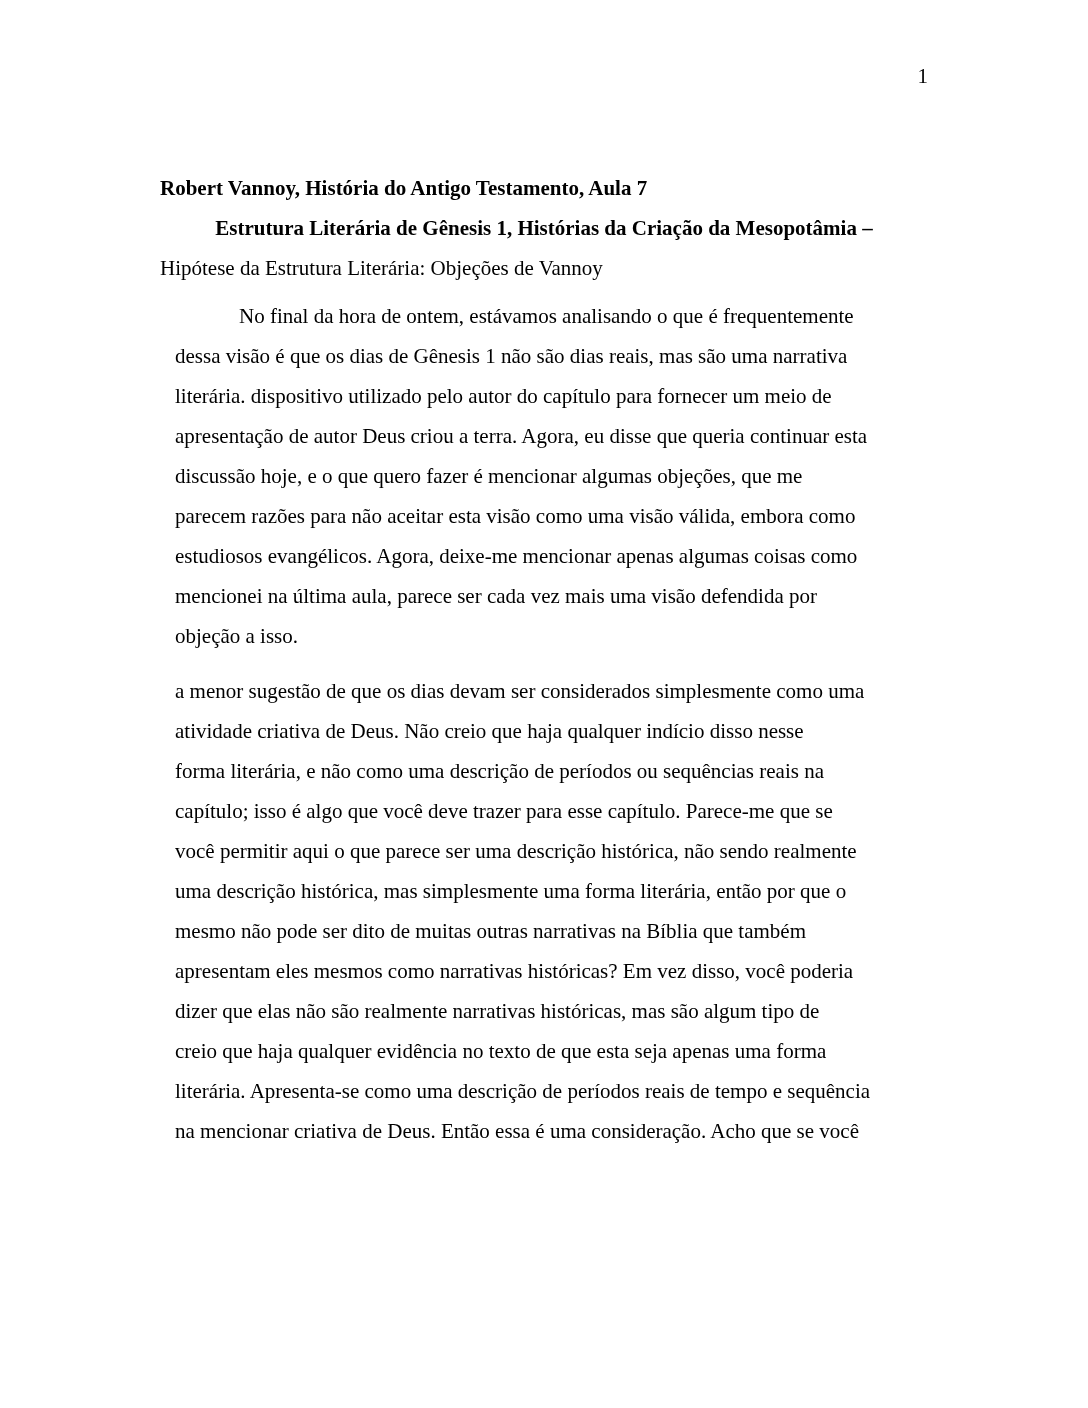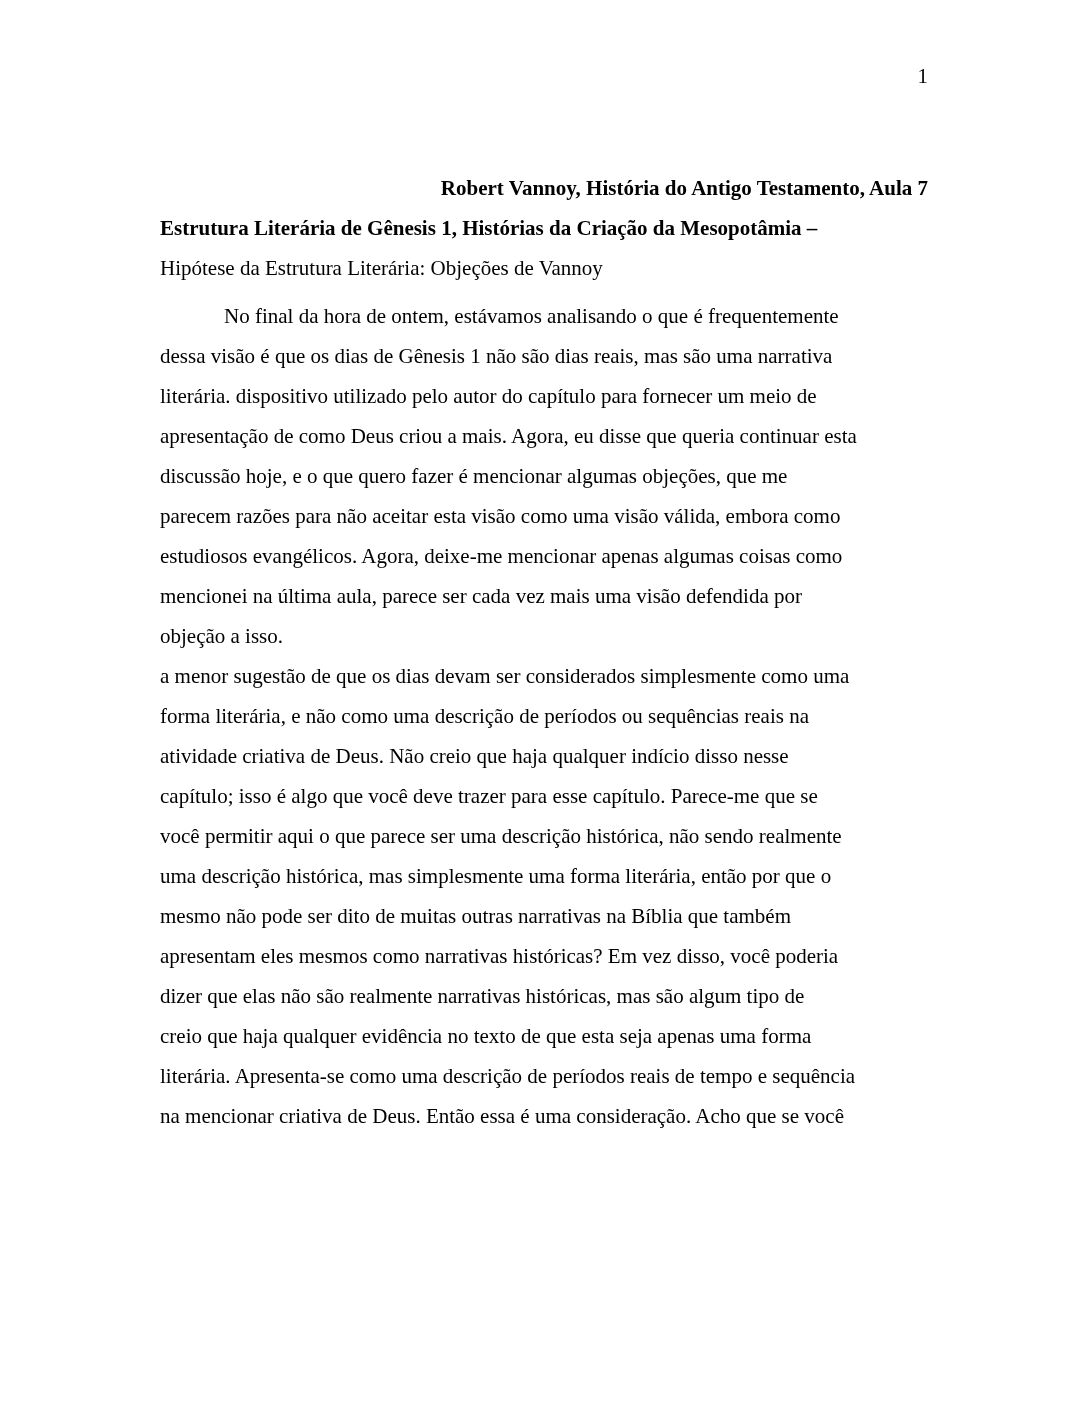--- a/index.html
+++ b/index.html
@@ -26,25 +26,25 @@
     line-height: 28px;
   }
   .content {
     position: absolute;
     top: 168px;
     left: 160px;
     width: 768px;
     font-size: 21px;
     line-height: 40px;
   }
-  .bold { font-weight: bold; text-align: right; }
-  .centered { text-align: left; }
+  .bold { font-weight: bold; }
+  .centered { text-align: center; }
   .hline { white-space: nowrap; }
   .centered.hline { white-space: normal; }
-  .para { margin: 0; }
+  .para { margin: 15px; }
   .para.body-start { margin-top: 8px; }
   .line {
     white-space: nowrap;
     height: 40px;
   }
   .line.first { text-indent: 64px; }
 </style>
 </head>
 <body>
 
@@ -58,32 +58,32 @@
 
     <div class="hline bold centered">Estrutura Literária de Gênesis 1, Histórias da Criação da Mesopotâmia –</div>
 
 
     <div class="hline">Hipótese da Estrutura Literária: Objeções de Vannoy</div>
 
     <div class="para body-start">
         <div class="line first">No final da hora de ontem, estávamos analisando o que é frequentemente</div>
         <div class="line">dessa visão é que os dias de Gênesis 1 não são dias reais, mas são uma narrativa</div>
         <div class="line">literária. dispositivo utilizado pelo autor do capítulo para fornecer um meio de</div>
-        <div class="line">apresentação de como Deus criou a mais. Agora, eu disse que queria continuar esta</div>
+        <div class="line">apresentação de autor Deus criou a terra. Agora, eu disse que queria continuar esta</div>
         <div class="line">discussão hoje, e o que quero fazer é mencionar algumas objeções, que me</div>
         <div class="line">parecem razões para não aceitar esta visão como uma visão válida, embora como</div>
         <div class="line">estudiosos evangélicos. Agora, deixe-me mencionar apenas algumas coisas como</div>
         <div class="line">mencionei na última aula, parece ser cada vez mais uma visão defendida por</div>
         <div class="line">objeção a isso.</div>
       </div>
 
     <div class="para">
         <div class="line">a menor sugestão de que os dias devam ser considerados simplesmente como uma</div>
+        <div class="line">atividade criativa de Deus. Não creio que haja qualquer indício disso nesse</div>
         <div class="line">forma literária, e não como uma descrição de períodos ou sequências reais na</div>
-        <div class="line">atividade criativa de Deus. Não creio que haja qualquer indício disso nesse</div>
         <div class="line">capítulo; isso é algo que você deve trazer para esse capítulo. Parece-me que se</div>
         <div class="line">você permitir aqui o que parece ser uma descrição histórica, não sendo realmente</div>
         <div class="line">uma descrição histórica, mas simplesmente uma forma literária, então por que o</div>
         <div class="line">mesmo não pode ser dito de muitas outras narrativas na Bíblia que também</div>
         <div class="line">apresentam eles mesmos como narrativas históricas? Em vez disso, você poderia</div>
         <div class="line">dizer que elas não são realmente narrativas históricas, mas são algum tipo de</div>
         <div class="line">creio que haja qualquer evidência no texto de que esta seja apenas uma forma</div>
         <div class="line">literária. Apresenta-se como uma descrição de períodos reais de tempo e sequência</div>
         <div class="line">na mencionar criativa de Deus. Então essa é uma consideração. Acho que se você</div>
       </div>

